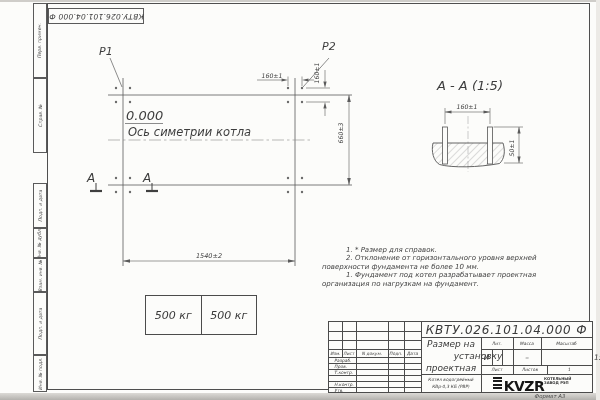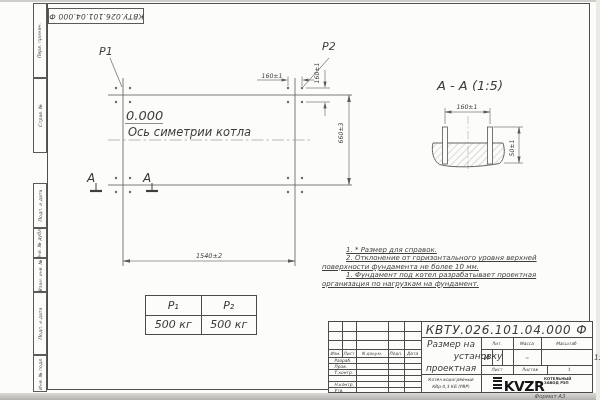--- a/index.html
+++ b/index.html
@@ -10,21 +10,21 @@
   .scan-right{position:absolute;left:596px;top:0;width:4px;height:400px;background:#eceae6;}
   .frame{position:absolute;left:47px;top:3px;width:543px;height:387px;border:1px solid #4f4f4f;box-sizing:border-box;}
   .stamp{position:absolute;left:48px;top:8px;width:94px;height:14px;border:1px solid #5a5a5a;display:flex;align-items:center;justify-content:center;}
   .stamp span{font-size:7.5px;font-style:italic;color:#3d3d3d;transform:rotate(180deg);white-space:nowrap;letter-spacing:.2px;}
   .mc{position:absolute;left:33px;width:14px;border:1px solid #5a5a5a;box-sizing:border-box;display:flex;align-items:center;justify-content:center;background:#fcfcfa;}
   .mc span{font-size:6px;font-style:italic;color:#4a4a4a;transform:rotate(-90deg) scale(.78);white-space:nowrap;}
   svg{position:absolute;left:0;top:0;}
   svg text{font-family:"DejaVu Sans",sans-serif;font-style:italic;fill:#3d3d3d;}
   .ptable{position:absolute;left:145px;top:295px;width:112px;height:40px;border-collapse:collapse;table-layout:fixed;}
   .ptable td{border:1px solid #4b4b4b;text-align:center;vertical-align:middle;font-style:italic;color:#3a3a3a;font-size:11px;padding:0;}
-  .notes{position:absolute;left:322px;top:246px;width:245px;color:#3f3f3f;text-decoration:underline;}
+  .notes{position:absolute;left:322px;top:246px;width:245px;color:#3f3f3f;}
   .notes p{margin:0;font-size:7px;font-style:italic;line-height:8.4px;text-indent:24px;}
   .tb{position:absolute;left:328px;top:321px;width:263px;height:70px;border:1px solid #4b4b4b;box-sizing:content-box;background:#fcfcfa;}
   .vl{position:absolute;width:1px;background:#4b4b4b;}
   .hl{position:absolute;height:1px;background:#4b4b4b;}
   .tbt{position:absolute;display:flex;align-items:center;justify-content:center;color:#3a3a3a;font-style:italic;white-space:nowrap;overflow:visible;}
   .tiny{font-size:6px;transform:scale(.72);}
   .left{justify-content:flex-start;padding-left:2px;}
   .docnum{font-size:12px;letter-spacing:.8px;}
   .fmt{position:absolute;left:520px;top:392px;width:60px;text-align:center;font-size:6px;font-style:italic;color:#4a4a4a;transform:scale(.9);}
   .kvzr{font-style:normal;font-weight:900;font-size:14px;color:#151515;letter-spacing:-.5px;}
@@ -169,24 +169,20 @@
         <polygon points="490,112 483.5,110.4 483.5,113.6"></polygon>
       <polygon points="519,127 517.4,133.5 520.6,133.5"></polygon>
         <polygon points="519,163 517.4,156.5 520.6,156.5"></polygon>
     </g>
     <text x="467" y="109" font-size="6.2" text-anchor="middle">160±1</text>
     <text x="513.5" y="148" font-size="6.2" text-anchor="middle" transform="rotate(-90 513.5 148)">50±1</text>
   </svg>
 
   <table class="ptable">
     <tbody>
-        <tr>
-      <td>Р₁</td>
-      <td>Р₂</td>
-    </tr>
     <tr>
       <td>500 кг</td>
       <td>500 кг</td>
     </tr>
   </tbody>
     </table>
 
   <div class="notes">
     <p>1. * Размер для справок.</p>
     <p>2. Отклонение от горизонтального уровня верхней поверхности фундамента не более 10 мм.</p>

